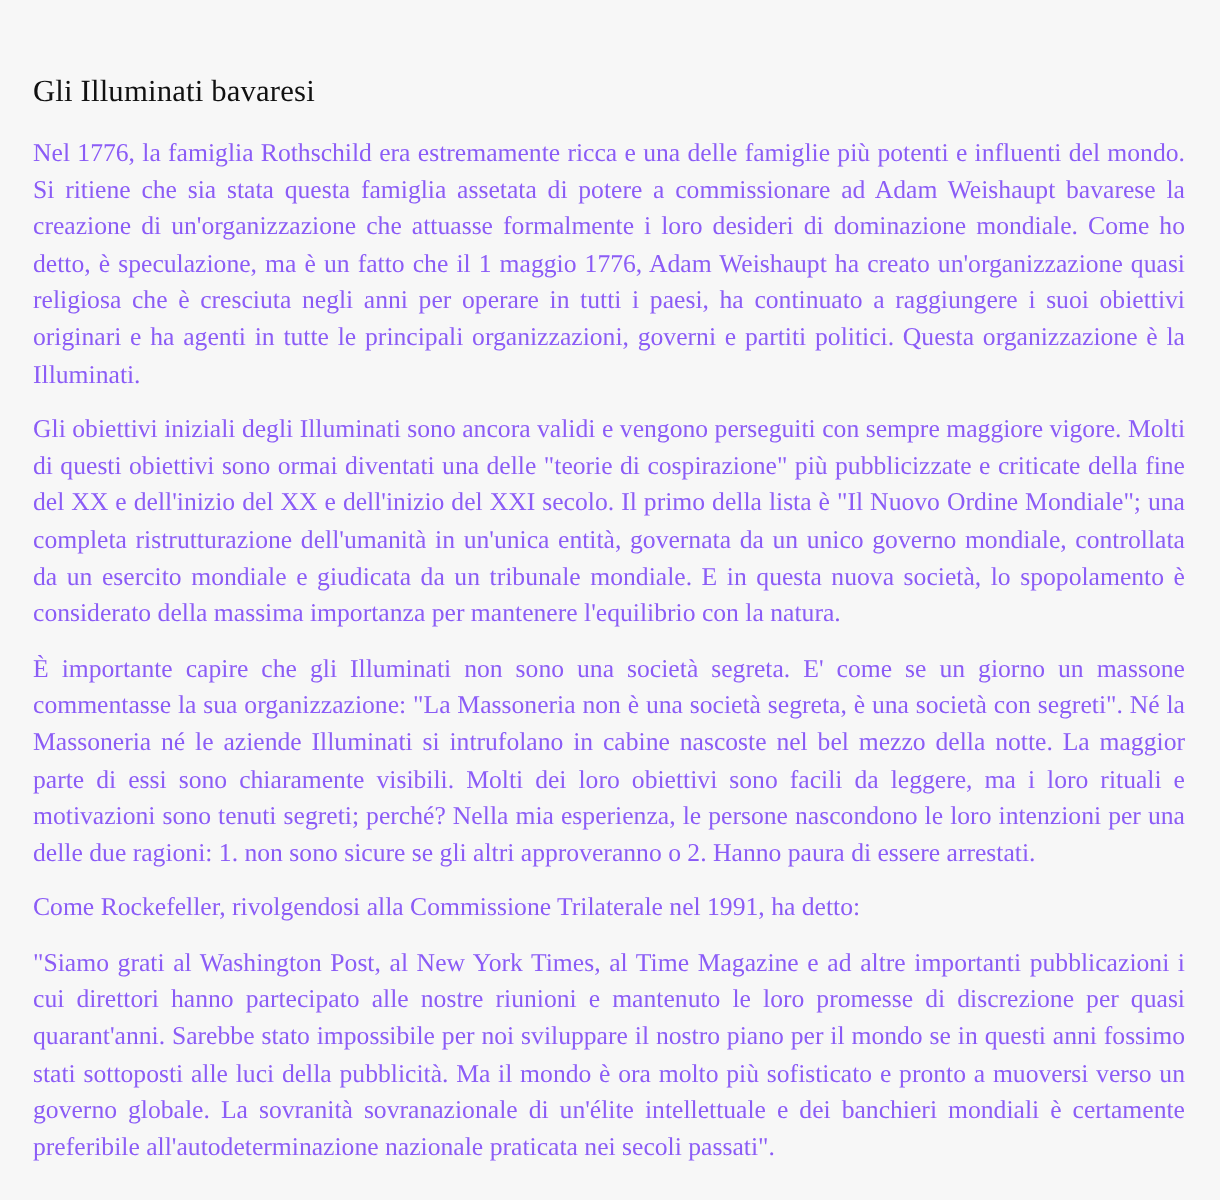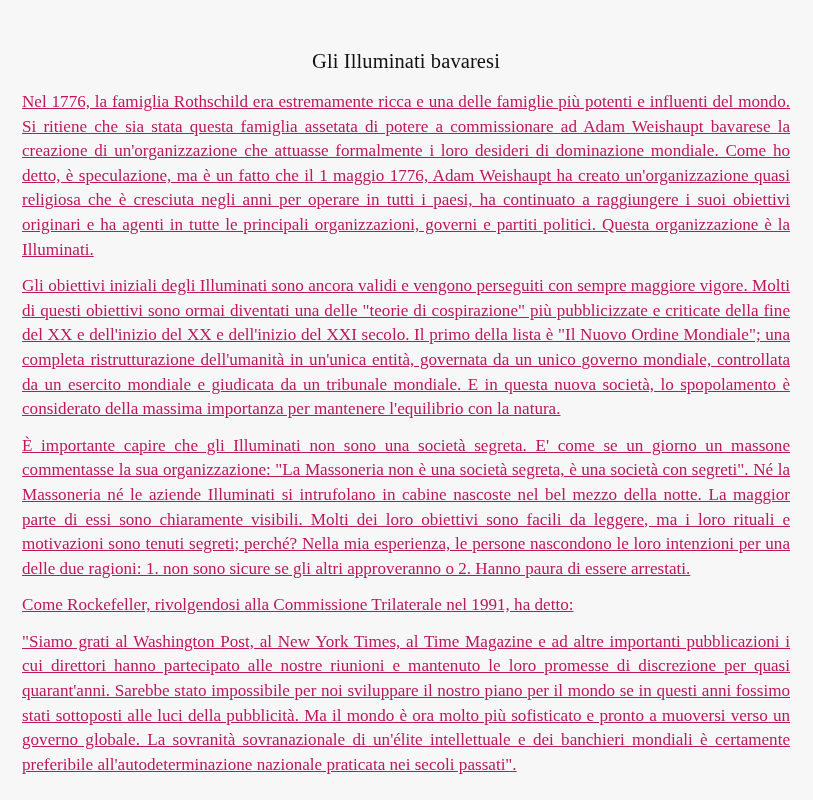--- a/index.html
+++ b/index.html
@@ -16,40 +16,39 @@
     overflow: hidden;
   }
   .page {
     width: 813px;
     height: 800px;
     box-sizing: border-box;
     padding: 0 23px 0 22px;
     background: #f7f7f7;
   }
   .doc-title {
-    text-align: center;
+    text-align: left;
     font-size: 20.5px;
     font-weight: normal;
     line-height: 26px;
     margin: 0;
     padding-top: 48px;
     padding-bottom: 0;
     letter-spacing: 0.1px;
     color: #111111;
   }
   .body-text {
     margin: 0;
     padding: 0;
     font-size: 17.1px;
     line-height: 24.6px;
     text-align: justify;
     text-justify: inter-word;
-    color: #be185d;
+    color: #8b5cf6;
     hyphens: none;
-    text-decoration: underline;
   }
   .para-gap {
     margin-top: 12px;
   }
   .first-para {
     margin-top: 16px;
   }
 </style>
 </head>
 <body>

